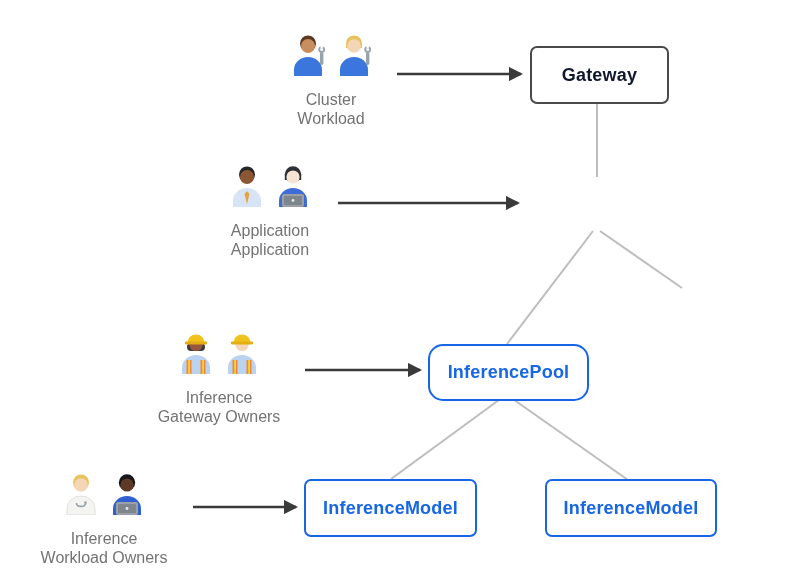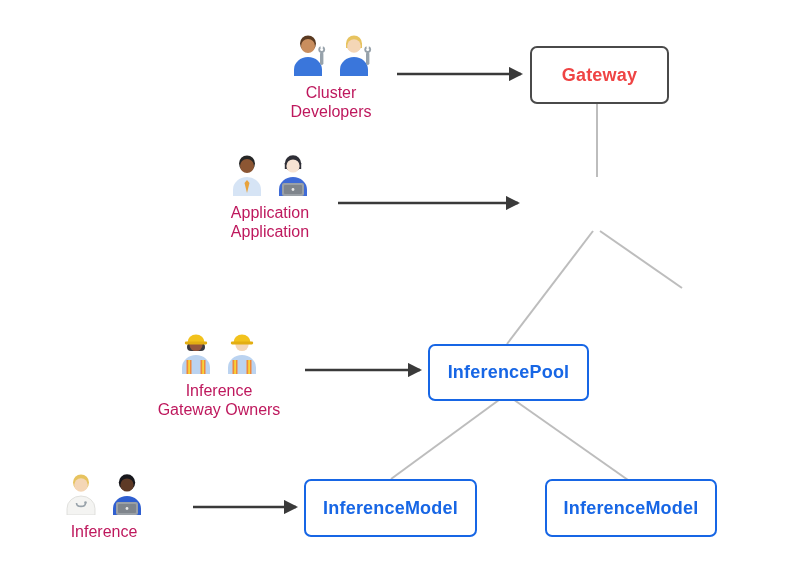--- a/index.html
+++ b/index.html
@@ -4,27 +4,27 @@
 <style>
   html,body{margin:0;padding:0;background:#ffffff;}
   .canvas{
     position:relative;width:800px;height:572px;background:#ffffff;overflow:hidden;
     font-family:"Liberation Sans",sans-serif;
   }
   .edges{position:absolute;left:0;top:0;width:800px;height:572px;pointer-events:none;}
   .node{
     position:absolute;background:#ffffff;border:2px solid #4a4a4a;border-radius:7px;
     display:flex;align-items:center;justify-content:center;
-    font-weight:bold;font-size:18px;color:#ef4444;letter-spacing:.2px;
+    font-weight:bold;font-size:18px;color:#0f172a;letter-spacing:.2px;
   }
   .node.blue{border-color:#1766e5;color:#1766e5;}
   .persona{position:absolute;width:180px;text-align:center;}
   .figures{display:flex;justify-content:center;gap:6px;height:44px;}
   .figures svg{display:block;}
-  .plabel{margin-top:7px;font-size:16px;line-height:19px;color:#be185d;}
+  .plabel{margin-top:14px;font-size:16px;line-height:19px;color:#737373;}
 </style>
 </head>
 <body>
 
 <div class="canvas">
 
   <svg class="edges" viewBox="0 0 800 572">
     <defs>
       <marker id="arrow" viewBox="0 0 10 10" refX="8.5" refY="5" markerWidth="6" markerHeight="6" orient="auto-start-reverse">
         <path d="M0,0 L10,5 L0,10 z" fill="#3a3a3a"></path>
@@ -58,25 +58,25 @@
           <circle cx="20" cy="14" r="6.8" fill="#F4D6B6"></circle>
         <path d="M6 44 v-6.5 a14 12.5 0 0 1 28 0 V44 Z" fill="#3A76DB"></path>
         <rect x="32" y="20" width="3.4" height="13" rx="1.7" fill="#97A2AB"></rect>
         <circle cx="33.7" cy="17.6" r="3.4" fill="#97A2AB"></circle>
           <circle cx="33.7" cy="17.6" r="1.5" fill="#fff"></circle>
           <rect x="32.6" y="13.4" width="2.2" height="3" fill="#fff"></rect>
       </svg>
     </div>
     <div class="plabel">
       <div>Cluster</div>
-      <div>Developers</div>
+      <div>Workload</div>
     </div>
   </div>
 
-  <div class="persona" style="left:180px;top:152px;">
+  <div class="persona" style="left:180px;top:163px;">
     <div class="figures">
       <svg width="40" height="44" viewBox="0 0 40 44">
         <circle cx="20" cy="11.5" r="8" fill="#262626"></circle>
           <circle cx="20" cy="14" r="7" fill="#8C5633"></circle>
         <path d="M6 44 v-6.5 a14 12.5 0 0 1 28 0 V44 Z" fill="#D6E4F5"></path>
         <polygon points="20,28 17.5,31 20,41 22.5,31" fill="#E8A33D"></polygon>
       </svg>
       <svg width="40" height="44" viewBox="0 0 40 44">
         <circle cx="20" cy="11.5" r="8.2" fill="#2E2E36"></circle>
           <rect x="11.8" y="11" width="16.4" height="6" fill="#2E2E36"></rect>
@@ -136,27 +136,28 @@
         <circle cx="20" cy="11.5" r="8.2" fill="#17171C"></circle>
           <circle cx="20" cy="14" r="6.6" fill="#5E3A26"></circle>
         <path d="M6 44 v-6.5 a14 12.5 0 0 1 28 0 V44 Z" fill="#2F5FD0"></path>
         <rect x="9" y="31" width="22" height="13" rx="2" fill="#9AA0A6"></rect>
           <rect x="11" y="33" width="18" height="9" rx="1" fill="#7F858C"></rect>
           <circle cx="20" cy="37.5" r="1.4" fill="#E8E8E8"></circle>
       </svg>
     </div>
     <div class="plabel">
       <div>Inference</div>
+      <div>Workload Owners</div>
     </div>
   </div>
 
   <div class="node" style="left:530px;top:46px;width:135px;height:54px;">
     <span>Gateway</span>
   </div>
-  <div class="node blue" style="left:428px;top:344px;width:157px;height:53px;">
+  <div class="node blue" style="left:428px;top:344px;width:157px;height:53px;border-radius:15px;">
     <span>InferencePool</span>
   </div>
   <div class="node blue" style="left:304px;top:479px;width:169px;height:54px;">
     <span>InferenceModel</span>
   </div>
   <div class="node blue" style="left:545px;top:479px;width:168px;height:54px;">
     <span>InferenceModel</span>
   </div>
 
 </div>

